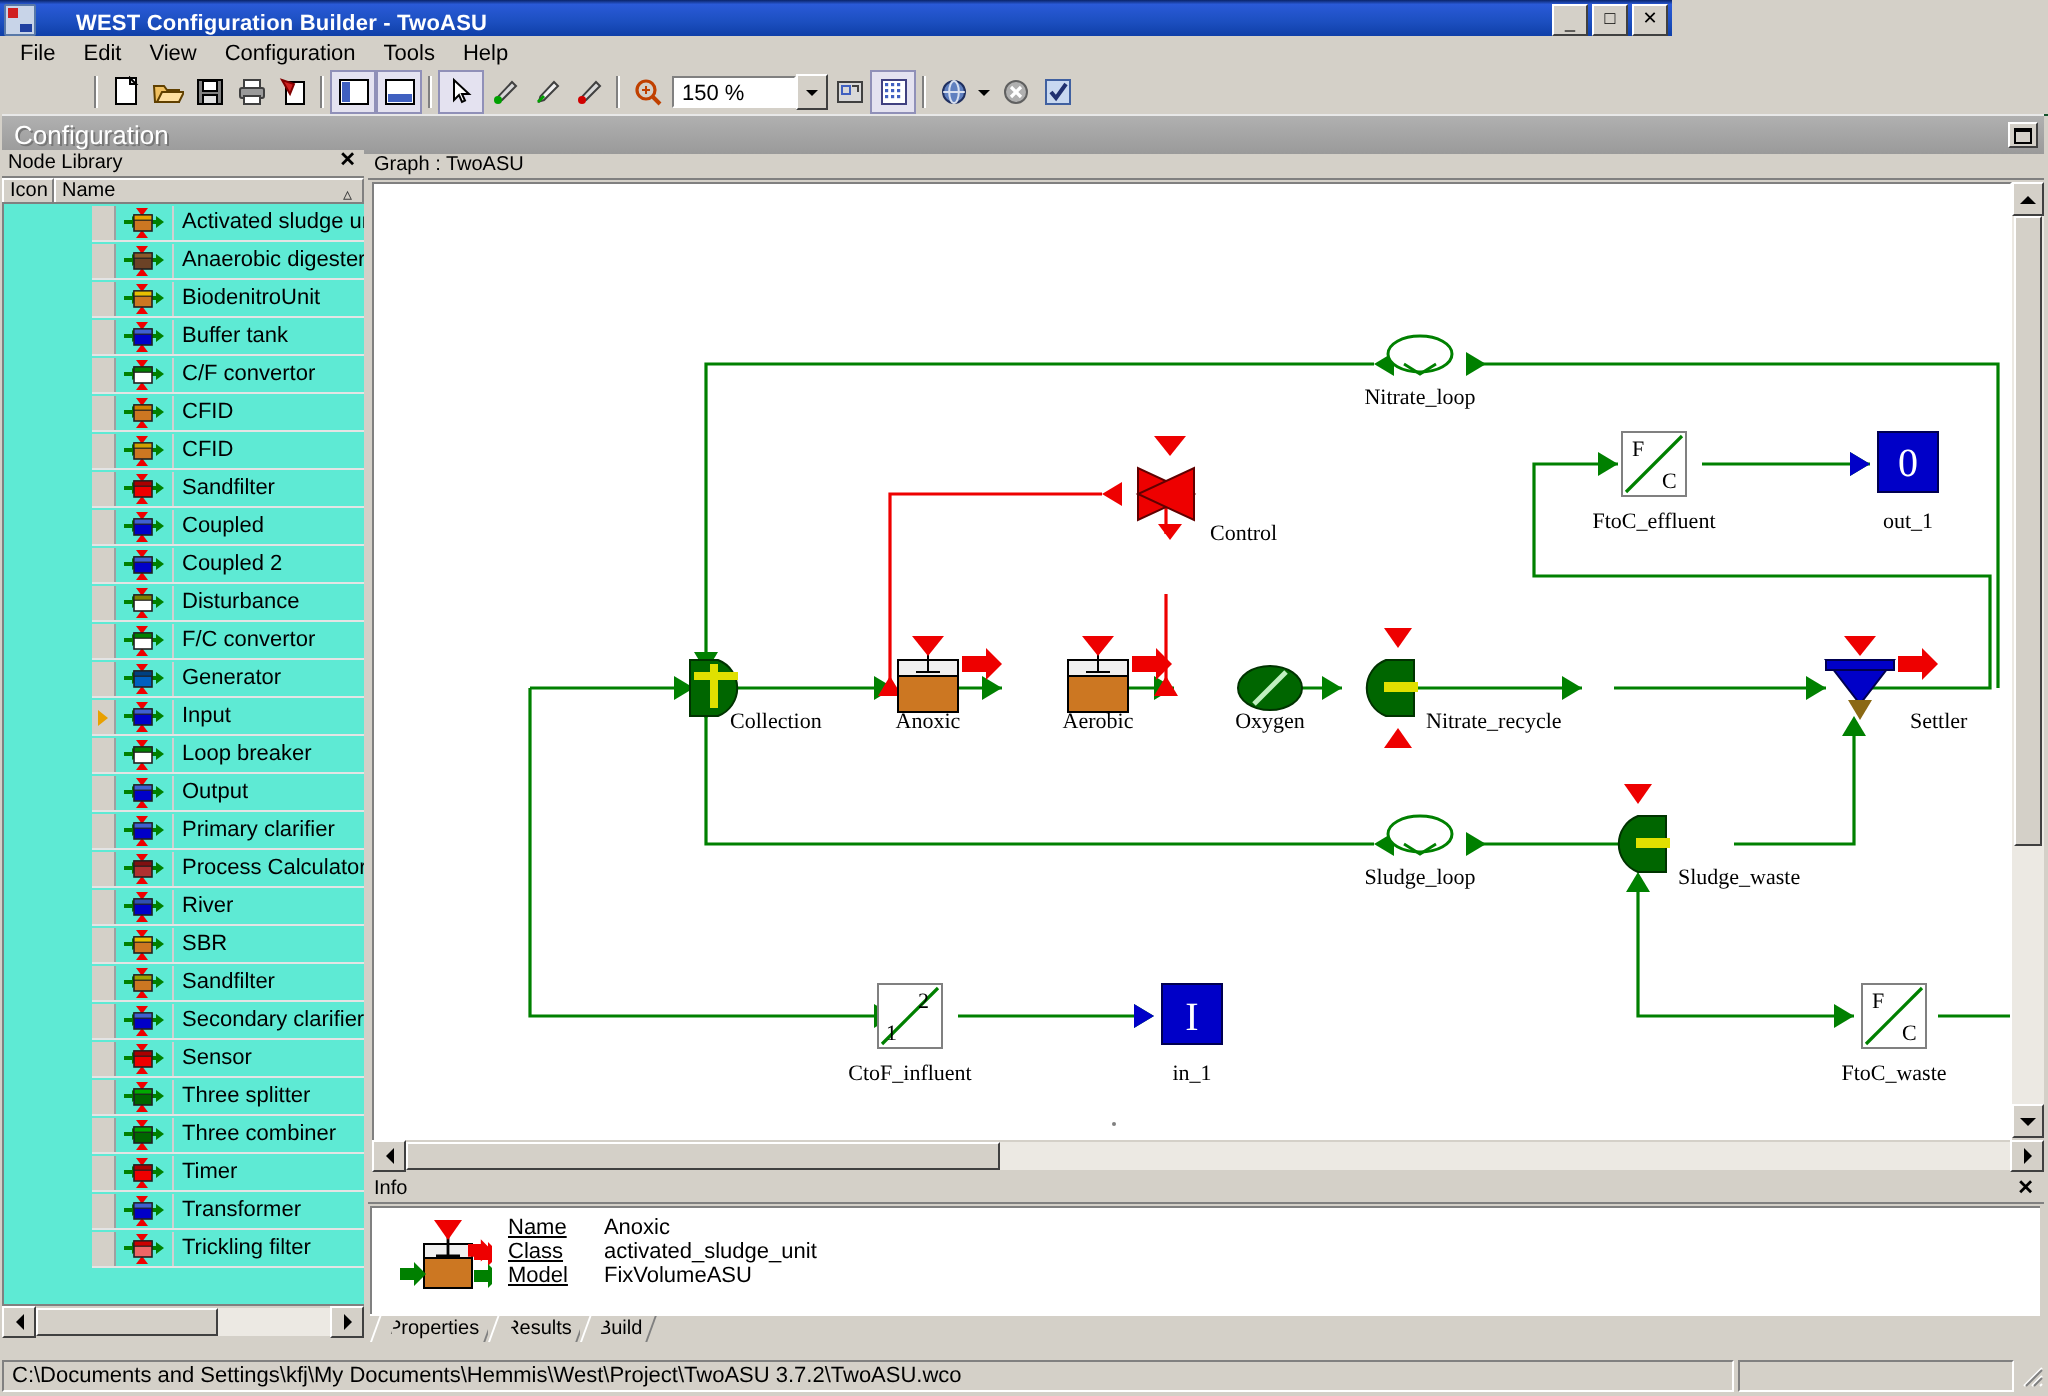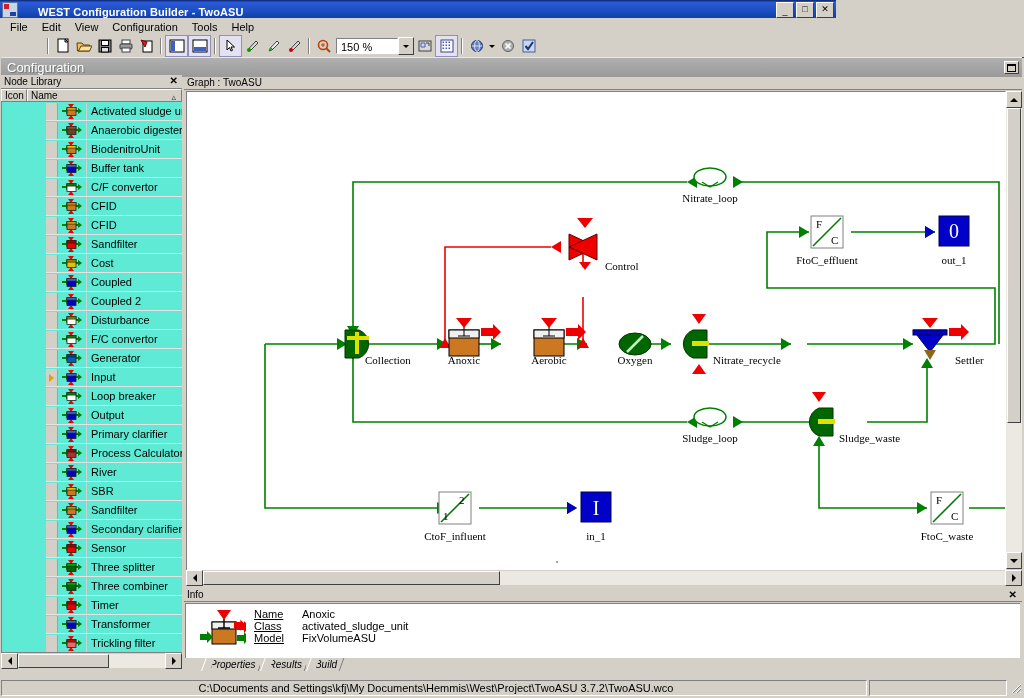--- a/index.html
+++ b/index.html
@@ -215,21 +215,21 @@
     border-top:1px solid #808080;border-left:1px solid #808080;
     display:flex;align-items:flex-start;
   }
   .info-icon{margin:4px 8px 0 14px;flex:none;}
   .info-fields{display:flex;margin-top:4px;}
   .info-labels{display:flex;flex-direction:column;}
   .info-labels div{font-size:11px;text-decoration:underline;color:#000;height:12px;line-height:12px;}
   .info-values{display:flex;flex-direction:column;margin-left:18px;}
   .info-values div{font-size:11px;color:#000;height:12px;line-height:12px;white-space:nowrap;}
   .info-tabs{
-    position:absolute;left:17px;bottom:2px;height:14px;display:flex;align-items:flex-start;font-style:italic;
+    position:absolute;left:1px;bottom:2px;height:14px;display:flex;align-items:flex-start;
   }
   .itab{
     height:13px;font-size:10px;line-height:13px;padding:0 5px 0 9px;color:#000;
     position:relative;background:#d4d0c8;
     border-top:1px solid #fff;
     margin-right:-1px;
   }
   .itab:before{
     content:"";position:absolute;left:0;top:0;width:8px;height:13px;
     background:#d4d0c8;border-left:1px solid #fff;
@@ -245,21 +245,21 @@
     position:absolute;left:0;bottom:0;width:1024px;height:20px;background:#d4d0c8;
     display:flex;align-items:center;
   }
   .status-cell{
     height:16px;margin:2px 1px;
     border-top:1px solid #808080;border-left:1px solid #808080;
     border-right:1px solid #fff;border-bottom:1px solid #fff;
     font-size:11px;line-height:15px;padding-left:4px;color:#000;box-sizing:border-box;
     white-space:nowrap;overflow:hidden;
   }
-  .status-main{flex:1;text-align:center;}
+  .status-main{flex:1;}
   .status-small{width:138px;flex:none;}
   .status-grip{width:16px;height:16px;flex:none;position:relative;}
 
   
   .glabel{font-family:"Liberation Serif",serif;font-size:11px;fill:#000;}
 </style>
 </head>
 <body>
 
 <div id="app">
@@ -553,34 +553,20 @@
             <svg width="20" height="15">
               <polygon points="0,6 4,6 4,4 8,7 4,10 4,8 0,8" fill="#008000"></polygon>
               <polygon points="12,6 16,6 16,4 20,7 16,10 16,8 12,8" fill="#008000"></polygon>
               <polygon points="6,0 12,0 9,4" fill="#ee0000"></polygon>
               <polygon points="6,15 12,15 9,11" fill="#ee0000"></polygon>
               <rect x="5" y="3.5" width="9" height="8" fill="#ee0000" stroke="#202020" stroke-width="0.8"></rect>
               <rect x="5" y="3.5" width="9" height="2.6" fill="#aa0000" stroke="#202020" stroke-width="0.6"></rect>
             </svg>
           </div>
           <div class="namecell">Sandfilter</div>
-        </div>
-        <div class="lib-row">
-          <div class="marker"></div>
-          <div class="iconcell">
-            <svg width="20" height="15">
-              <polygon points="0,6 4,6 4,4 8,7 4,10 4,8 0,8" fill="#008000"></polygon>
-              <polygon points="12,6 16,6 16,4 20,7 16,10 16,8 12,8" fill="#008000"></polygon>
-              <polygon points="6,0 12,0 9,4" fill="#ee0000"></polygon>
-              <polygon points="6,15 12,15 9,11" fill="#ee0000"></polygon>
-              <rect x="5" y="3.5" width="9" height="8" fill="#e8c000" stroke="#202020" stroke-width="0.8"></rect>
-              <rect x="5" y="3.5" width="9" height="2.6" fill="#a08000" stroke="#202020" stroke-width="0.6"></rect>
-            </svg>
-          </div>
-          <div class="namecell">Cost</div>
         </div>
         <div class="lib-row">
           <div class="marker"></div>
           <div class="iconcell">
             <svg width="20" height="15">
               <polygon points="0,6 4,6 4,4 8,7 4,10 4,8 0,8" fill="#008000"></polygon>
               <polygon points="12,6 16,6 16,4 20,7 16,10 16,8 12,8" fill="#008000"></polygon>
               <polygon points="6,0 12,0 9,4" fill="#ee0000"></polygon>
               <polygon points="6,15 12,15 9,11" fill="#ee0000"></polygon>
               <rect x="5" y="3.5" width="9" height="8" fill="#0000c8" stroke="#202020" stroke-width="0.8"></rect>

